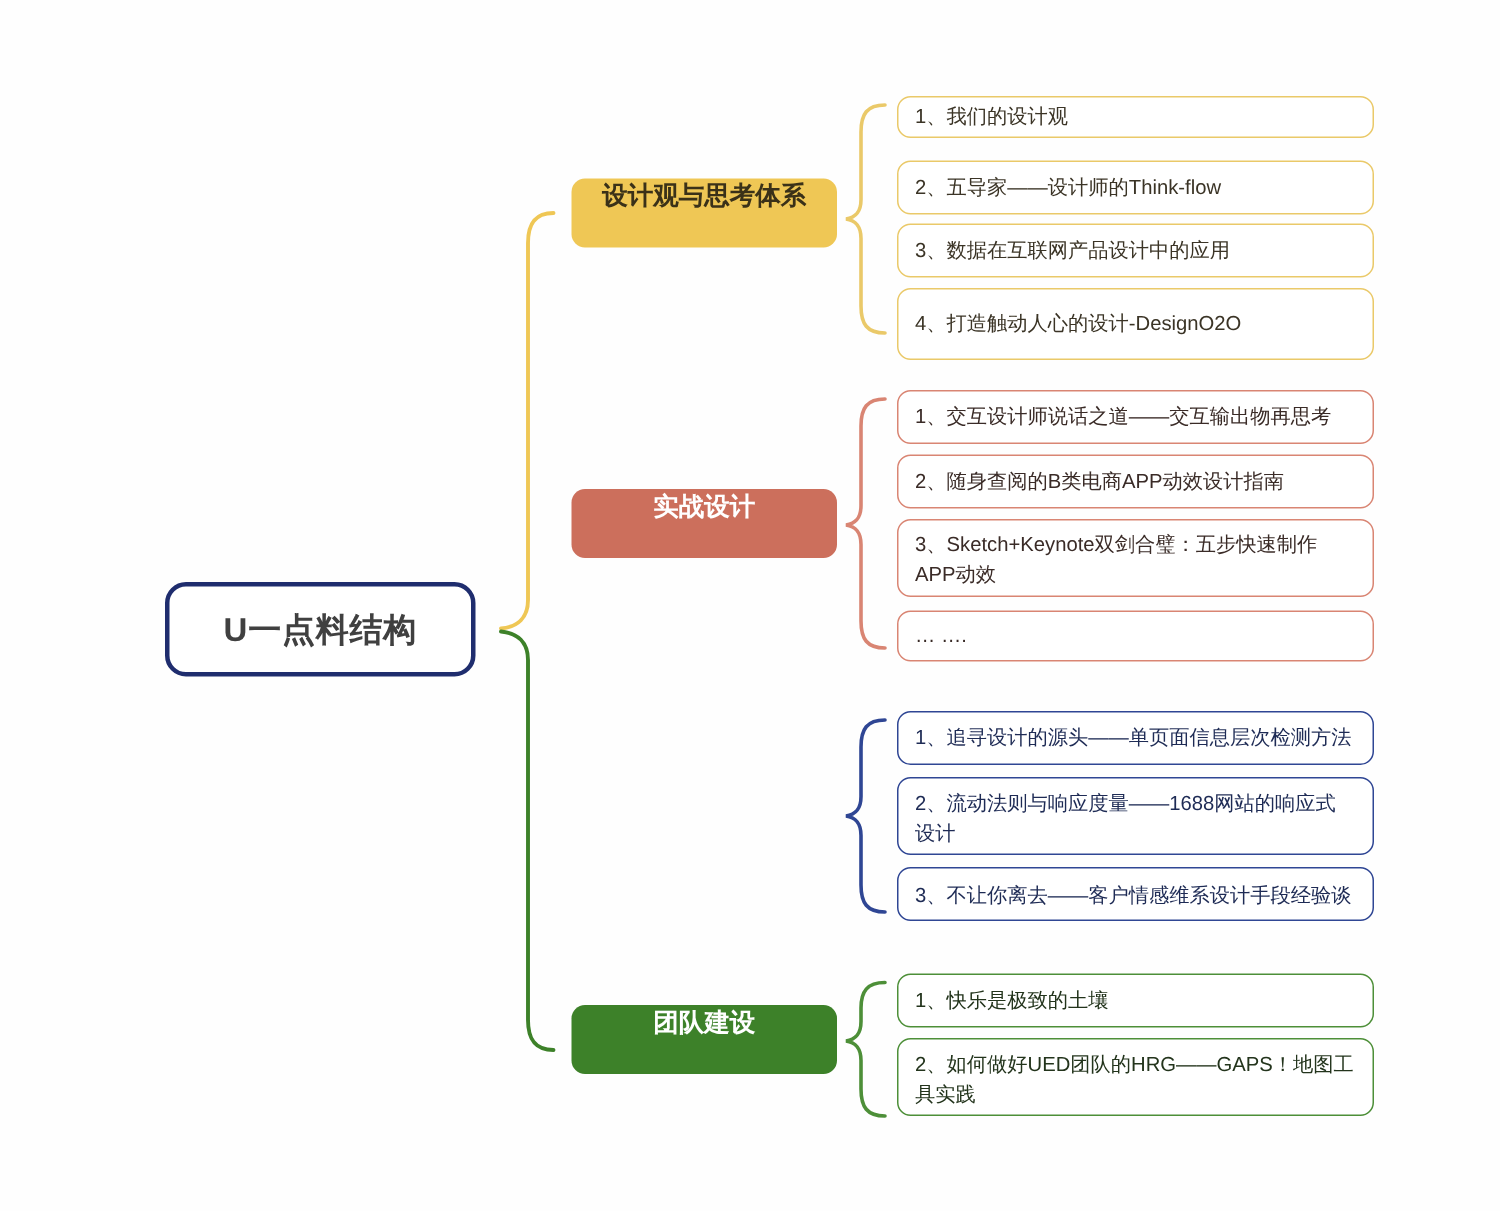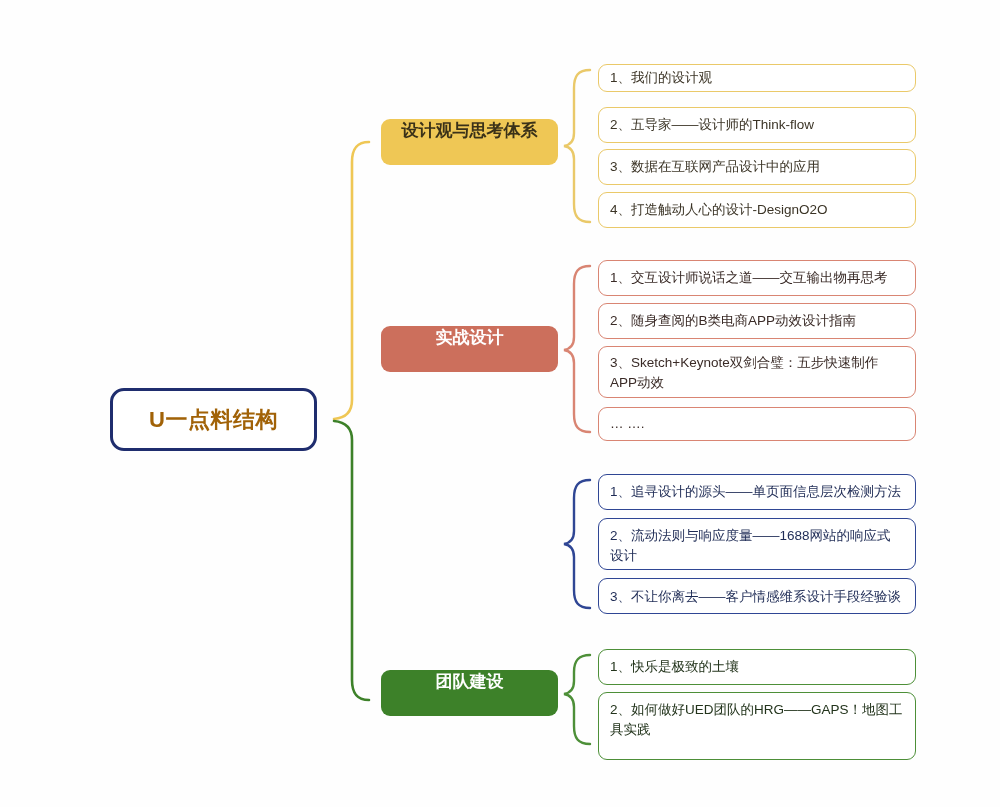--- a/index.html
+++ b/index.html
@@ -41,21 +41,21 @@
     border: 3px solid #1f2d6e;
     border-radius: 14px;
     background: #ffffff;
     display: flex;
     align-items: center;
     justify-content: center;
   }
   .root-label {
     font-size: 22px;
     font-weight: bold;
-    color: #a16207;
+    color: #404040;
     letter-spacing: 0.5px;
     white-space: nowrap;
   }
 
   
   .branch-node {
     position: absolute;
     left: 381px;
     width: 177px;
     height: 46px;
@@ -104,33 +104,33 @@
 
   .grp-y .leaf-label { color: #3b3426; }
   .grp-r .leaf-label { color: #3a2b27; }
   .grp-b .leaf-label { color: #1e2b55; }
   .grp-g .leaf-label { color: #23341c; }
 
   
   .leaf-y1 { top: 64px;  height: 28px; }
   .leaf-y2 { top: 107px; height: 36px; }
   .leaf-y3 { top: 149px; height: 36px; }
-  .leaf-y4 { top: 192px; height: 36px; }
+  .leaf-y4 { top: 192px; height: 48px; }
 
   .leaf-r1 { top: 260px; height: 36px; }
   .leaf-r2 { top: 303px; height: 36px; }
   .leaf-r3 { top: 346px; height: 52px; align-items: center; padding-top: 7px; }
   .leaf-r4 { top: 407px; height: 34px; }
 
   .leaf-b1 { top: 474px; height: 36px; text-align: right; }
   .leaf-b2 { top: 518px; height: 52px; align-items: flex-start; padding-top: 7px; }
   .leaf-b3 { top: 578px; height: 36px; align-items: flex-end; }
 
   .leaf-g1 { top: 649px; height: 36px; }
-  .leaf-g2 { top: 692px; height: 68px; align-items: flex-start; padding-top: 7px; }
+  .leaf-g2 { top: 692px; height: 52px; align-items: flex-start; padding-top: 7px; }
 </style>
 </head>
 <body>
 
 <div id="canvas">
 
   <svg id="connectors" viewBox="0 0 1000 807" xmlns="http://www.w3.org/2000/svg">
 
     <path fill="none" stroke="#efc755" stroke-width="2.6" stroke-linecap="round" d="M 369 142
              C 356 142, 352 150, 352 162

